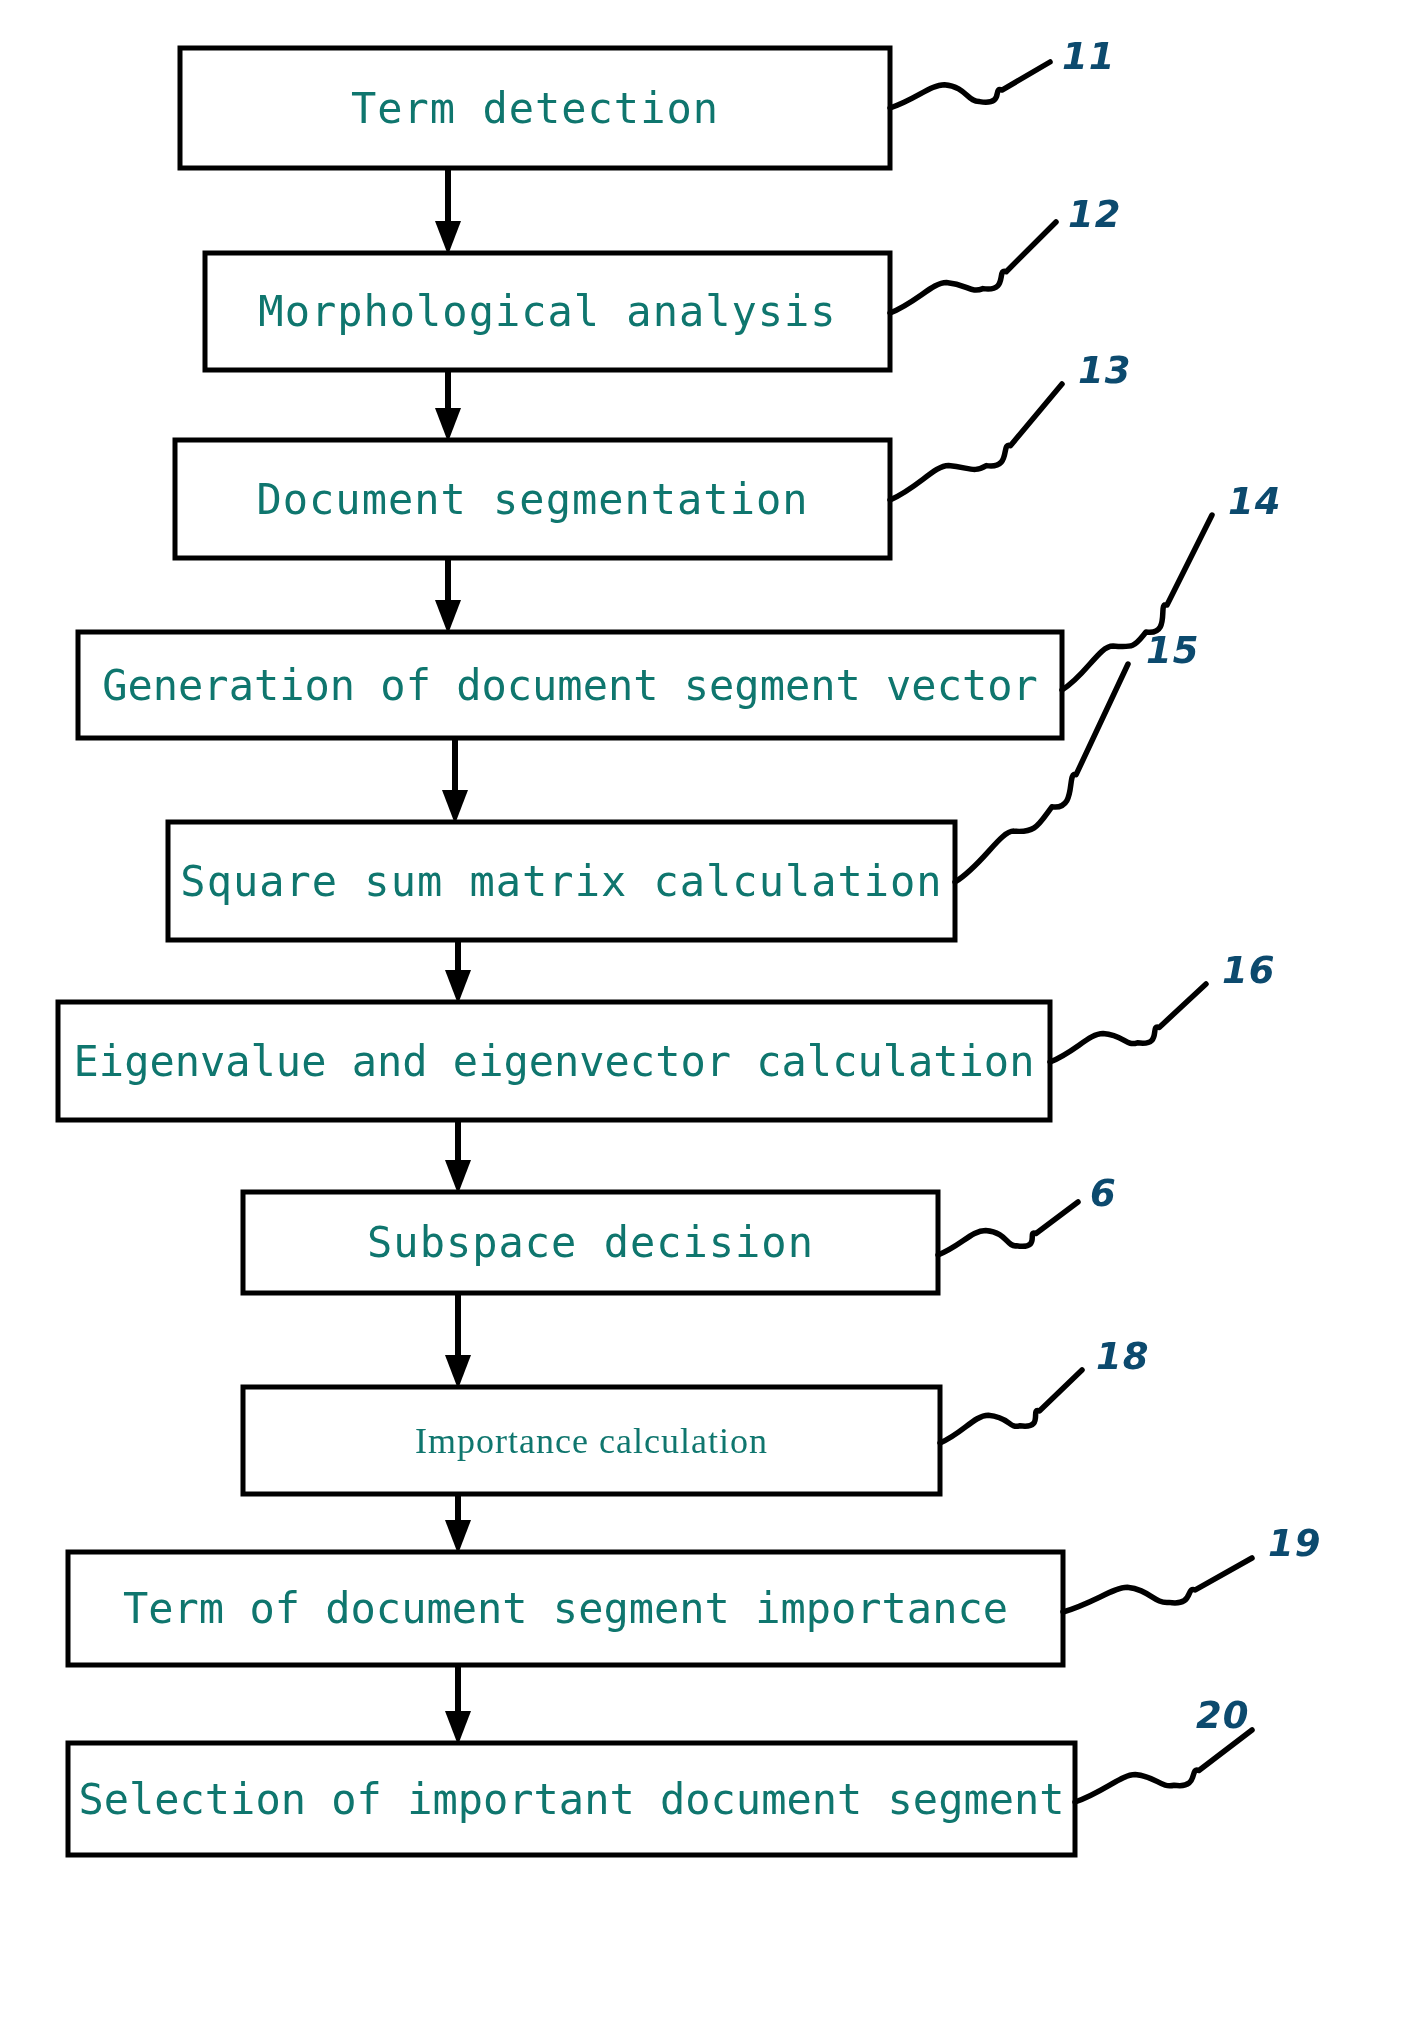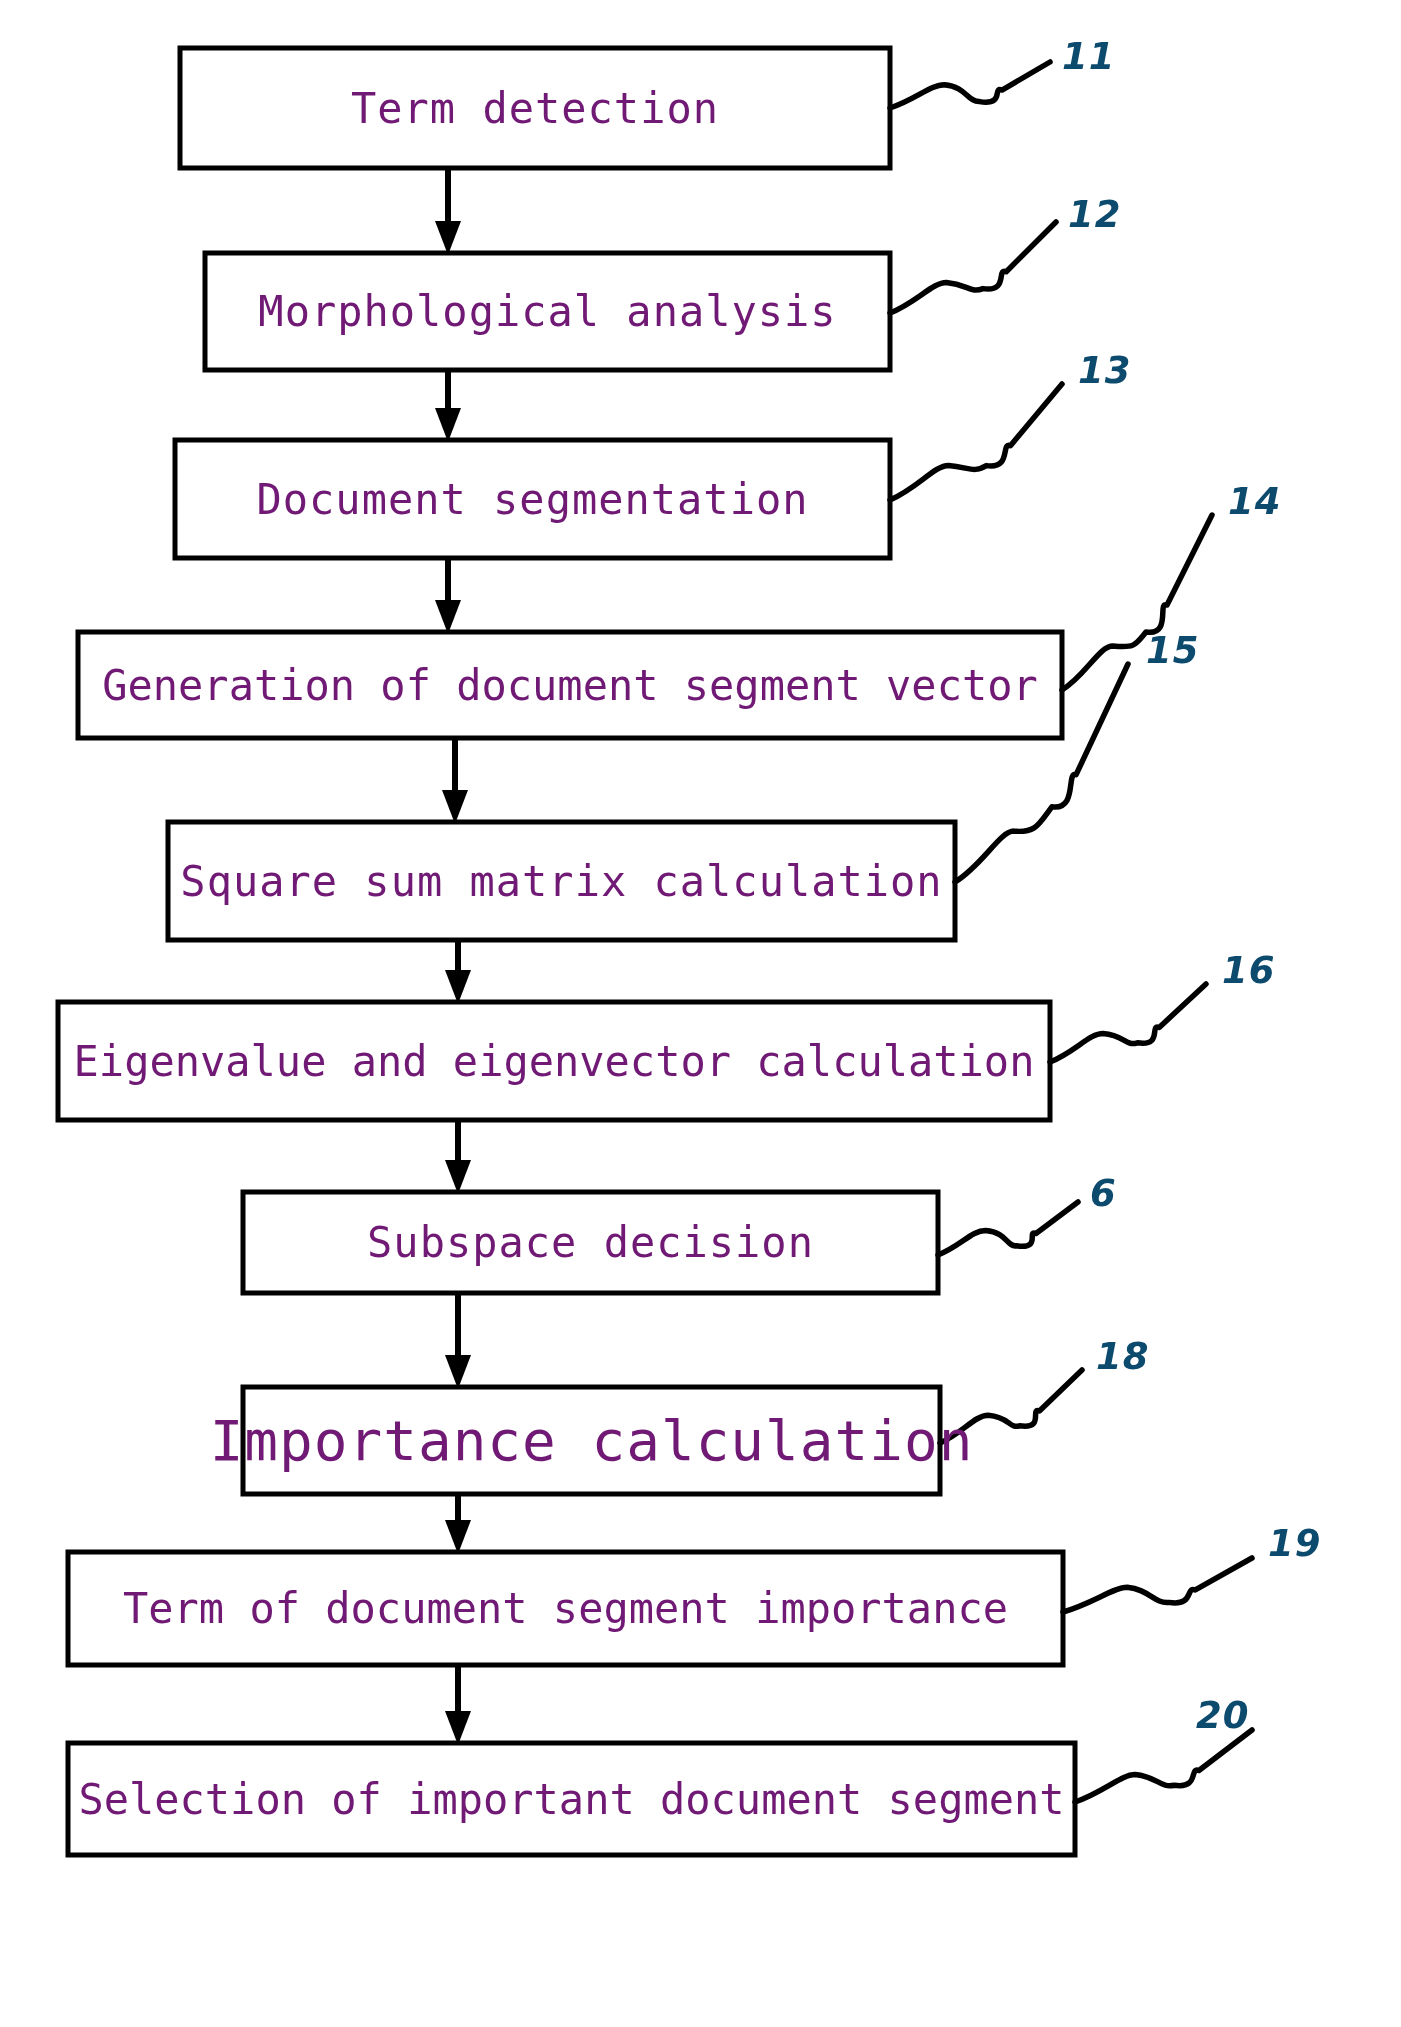--- a/index.html
+++ b/index.html
@@ -45,21 +45,21 @@
     stroke-width: 5.5;
     fill: none;
     stroke-linecap: round;
     stroke-linejoin: round;
   }
   .box-label {
     position: absolute;
     display: flex;
     align-items: center;
     justify-content: center;
-    color: #701a75;
+    color: #0f766e;
     font-family: "DejaVu Sans Mono", monospace;
     font-weight: 400;
     letter-spacing: 0px;
     white-space: nowrap;
     text-align: center;
     -webkit-font-smoothing: none;
   }
   .ref-num {
     position: absolute;
     color: #0c4a6e;
@@ -123,21 +123,21 @@
       </g>
   </svg>
   <div id="labels-layer">
       <div class="box-label" style="left: 180px; top: 48px; width: 710px; height: 120px; font-size: 42px; letter-spacing: 1px;">Term detection</div>
       <div class="box-label" style="left: 205px; top: 253px; width: 685px; height: 117px; font-size: 42px; letter-spacing: 1px;">Morphological analysis</div>
       <div class="box-label" style="left: 175px; top: 440px; width: 715px; height: 118px; font-size: 42px; letter-spacing: 1px;">Document segmentation</div>
       <div class="box-label" style="left: 78px; top: 632px; width: 984px; height: 106px; font-size: 42px; letter-spacing: 0px;">Generation of document segment vector</div>
       <div class="box-label" style="left: 168px; top: 822px; width: 787px; height: 118px; font-size: 42px; letter-spacing: 1px;">Square sum matrix calculation</div>
       <div class="box-label" style="left: 58px; top: 1002px; width: 992px; height: 118px; font-size: 42px; letter-spacing: 0px;">Eigenvalue and eigenvector calculation</div>
       <div class="box-label" style="left: 243px; top: 1192px; width: 695px; height: 101px; font-size: 42px; letter-spacing: 1px;">Subspace decision</div>
-      <div class="box-label" style="left: 243px; top: 1387px; width: 697px; height: 107px; font-size: 56px; letter-spacing: 1px;">Importance calculation</div>
+      <div class="box-label" style="left: 243px; top: 1387px; width: 697px; height: 107px; font-size: 36px; letter-spacing: 1px; font-family: Liberation Serif, serif;">Importance calculation</div>
       <div class="box-label" style="left: 68px; top: 1552px; width: 995px; height: 113px; font-size: 42px; letter-spacing: 0px;">Term of document segment importance</div>
       <div class="box-label" style="left: 68px; top: 1743px; width: 1007px; height: 112px; font-size: 42px; letter-spacing: 0px;">Selection of important document segment</div>
     </div>
   <div id="refs-layer">
       <div class="ref-num" style="left: 1062px; top: 38px;">11</div>
       <div class="ref-num" style="left: 1068px; top: 196px;">12</div>
       <div class="ref-num" style="left: 1078px; top: 352px;">13</div>
       <div class="ref-num" style="left: 1228px; top: 483px;">14</div>
       <div class="ref-num" style="left: 1146px; top: 632px;">15</div>
       <div class="ref-num" style="left: 1222px; top: 952px;">16</div>

